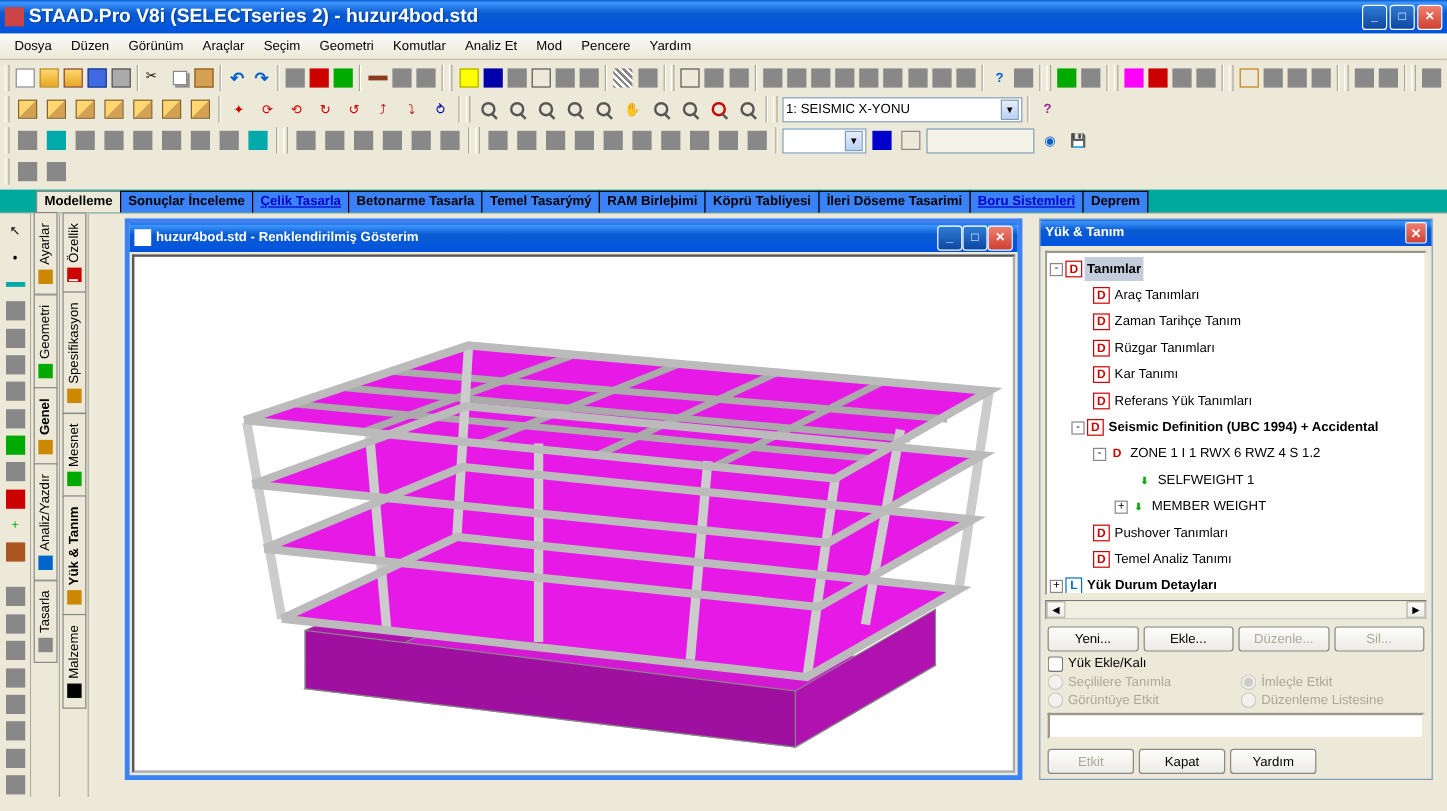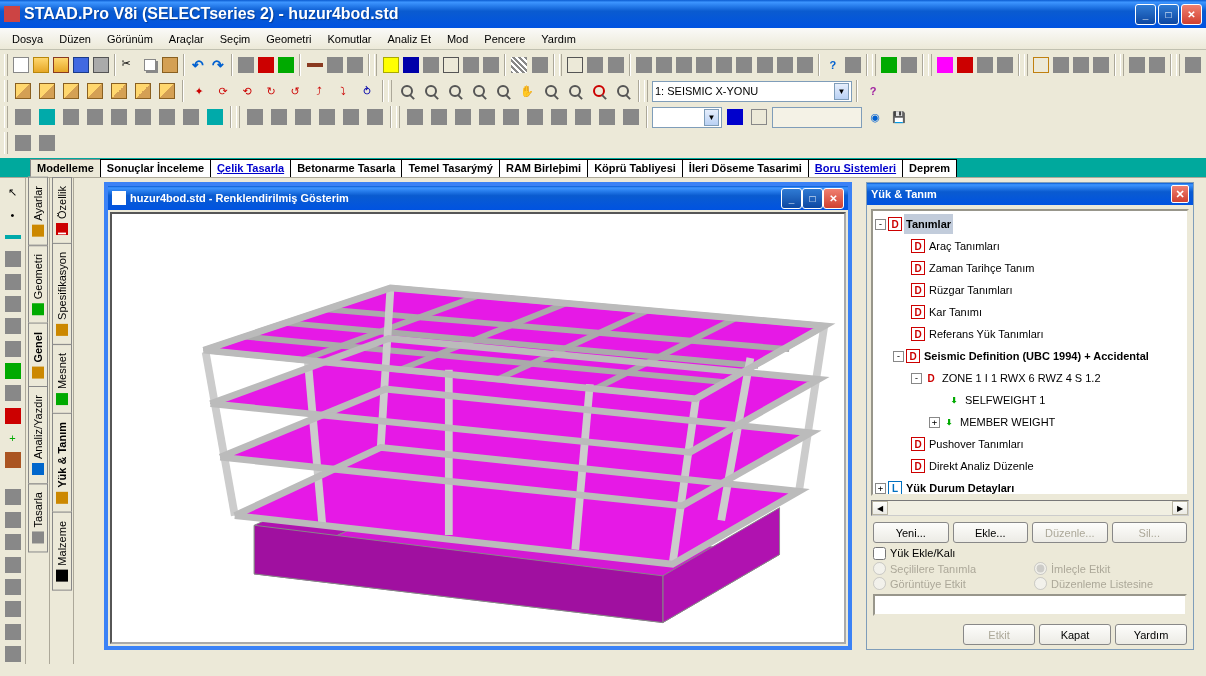--- a/index.html
+++ b/index.html
@@ -44,21 +44,21 @@
 .ico-red { background: #c00; }
 .ico-green { background: #0a0; }
 .ico-blue { background: #00a; }
 .ico-pink { background: #f0f; }
 .ico-yellow { background: #ff0; border: 1px solid #aa0; }
 .ico-gray { background: #888; }
 
 
 .main-tabs-bar { background: #00a99d; height: 20px; display: flex; align-items: flex-end; padding-left: 30px; border-bottom: 1px solid #aca899; }
 .main-tab { background: #ece9d8; border: 1px solid #888; border-bottom: none; padding: 2px 6px; margin-right: -1px; height: 18px; font-weight: bold; cursor: default; }
-.main-tab.inactive { background: #ffffff; color: #000; border-color: #000; }
+.main-tab.inactive { background: #3b82f6; color: #000; border-color: #000; }
 .main-tab.link { color: #0000cc; text-decoration: underline; }
 
 
 .content-area { display: flex; height: calc(676px - 28px - 22px - 120px - 20px); position: relative; background: #ece9d8; }
 
 
 .vtoolbar { width: 26px; background: #ece9d8; border-right: 1px solid #aca899; display: flex; flex-direction: column; align-items: center; padding-top: 4px; gap: 2px; }
 .vtoolbar .toolbar-btn { width: 22px; height: 22px; }
 
 
@@ -102,21 +102,21 @@
 .panel-check { display: flex; align-items: flex-start; gap: 4px; padding: 2px 6px; }
 .panel-check input { width: 13px; height: 13px; }
 .panel-section-label { color: #0033aa; padding: 2px 6px; }
 
 .panel-radios { padding: 0 6px; display: grid; grid-template-columns: 1fr 1fr; gap: 2px 8px; color: #aca899; }
 .panel-radio { display: flex; align-items: center; gap: 4px; }
 .panel-radio input { margin: 0; }
 
 .panel-textbox { margin: 4px 6px; height: 22px; border: 2px inset #ece9d8; background: white; }
 
-.panel-bottom-buttons { display: flex; gap: 4px; padding: 4px 6px; justify-content: flex-end; }
+.panel-bottom-buttons { display: flex; gap: 4px; padding: 4px 6px; justify-content: flex-start; }
 .panel-bottom-buttons .panel-btn { flex: 0 0 72px; }
 
 svg.building-svg { width: 100%; height: 100%; }
 </style>
 </head>
 <body>
 
 <div class="titlebar">
   <div class="titlebar-icon"></div>
   <div class="titlebar-text">STAAD.Pro V8i (SELECTseries 2) - huzur4bod.std</div>
@@ -786,21 +786,21 @@
       <div class="tree-item">
           <span class="tree-indent"></span>
           <span class="tree-indent"></span>
           <span class="tree-icon D">D</span>
           <span class="tree-label">Pushover Tanımları</span>
         </div>
       <div class="tree-item">
           <span class="tree-indent"></span>
           <span class="tree-indent"></span>
           <span class="tree-icon D">D</span>
-          <span class="tree-label">Direkt Analiz Düzenle</span>
+          <span class="tree-label">Temel Analiz Tanımı</span>
         </div>
       <div class="tree-item">
           <span class="tree-expand">+</span>
           <span class="tree-icon L">L</span>
           <span class="tree-label bold">Yük Durum Detayları</span>
         </div>
       <div class="tree-item">
           <span class="tree-indent" style="width:11px"></span>
           <span class="tree-icon L">L</span>
           <span class="tree-label bold">Yük Zarfları</span>

